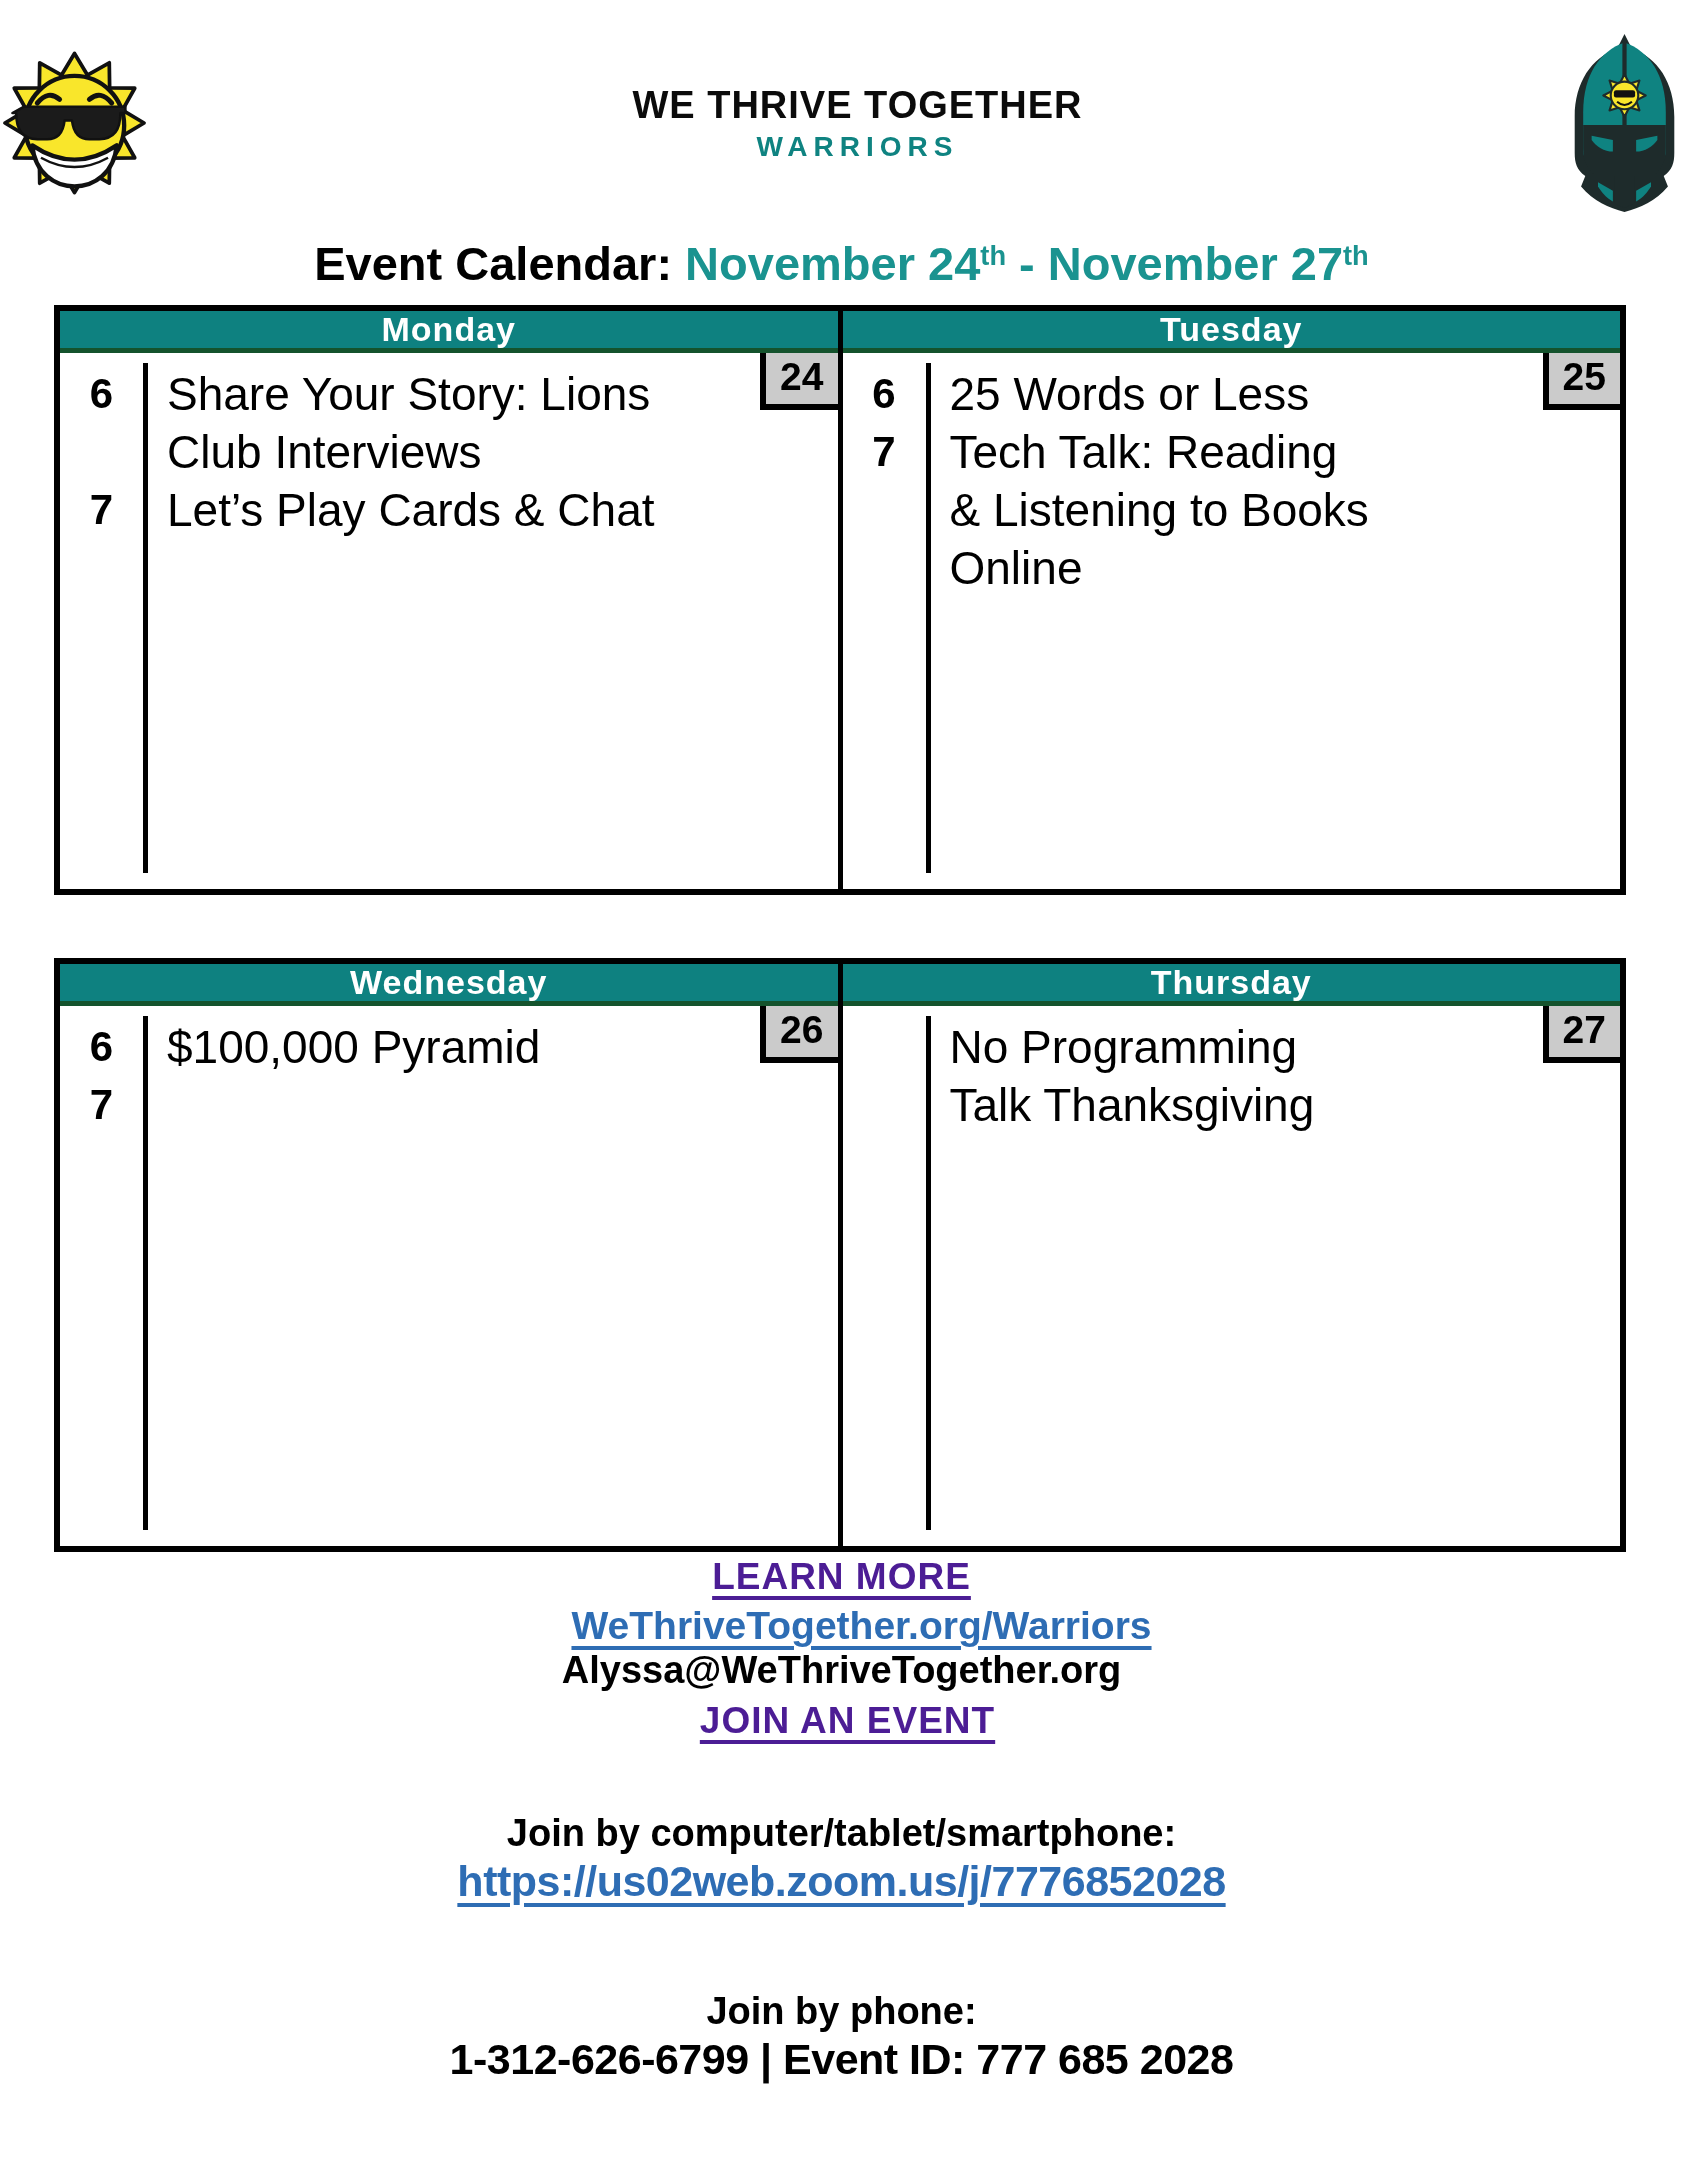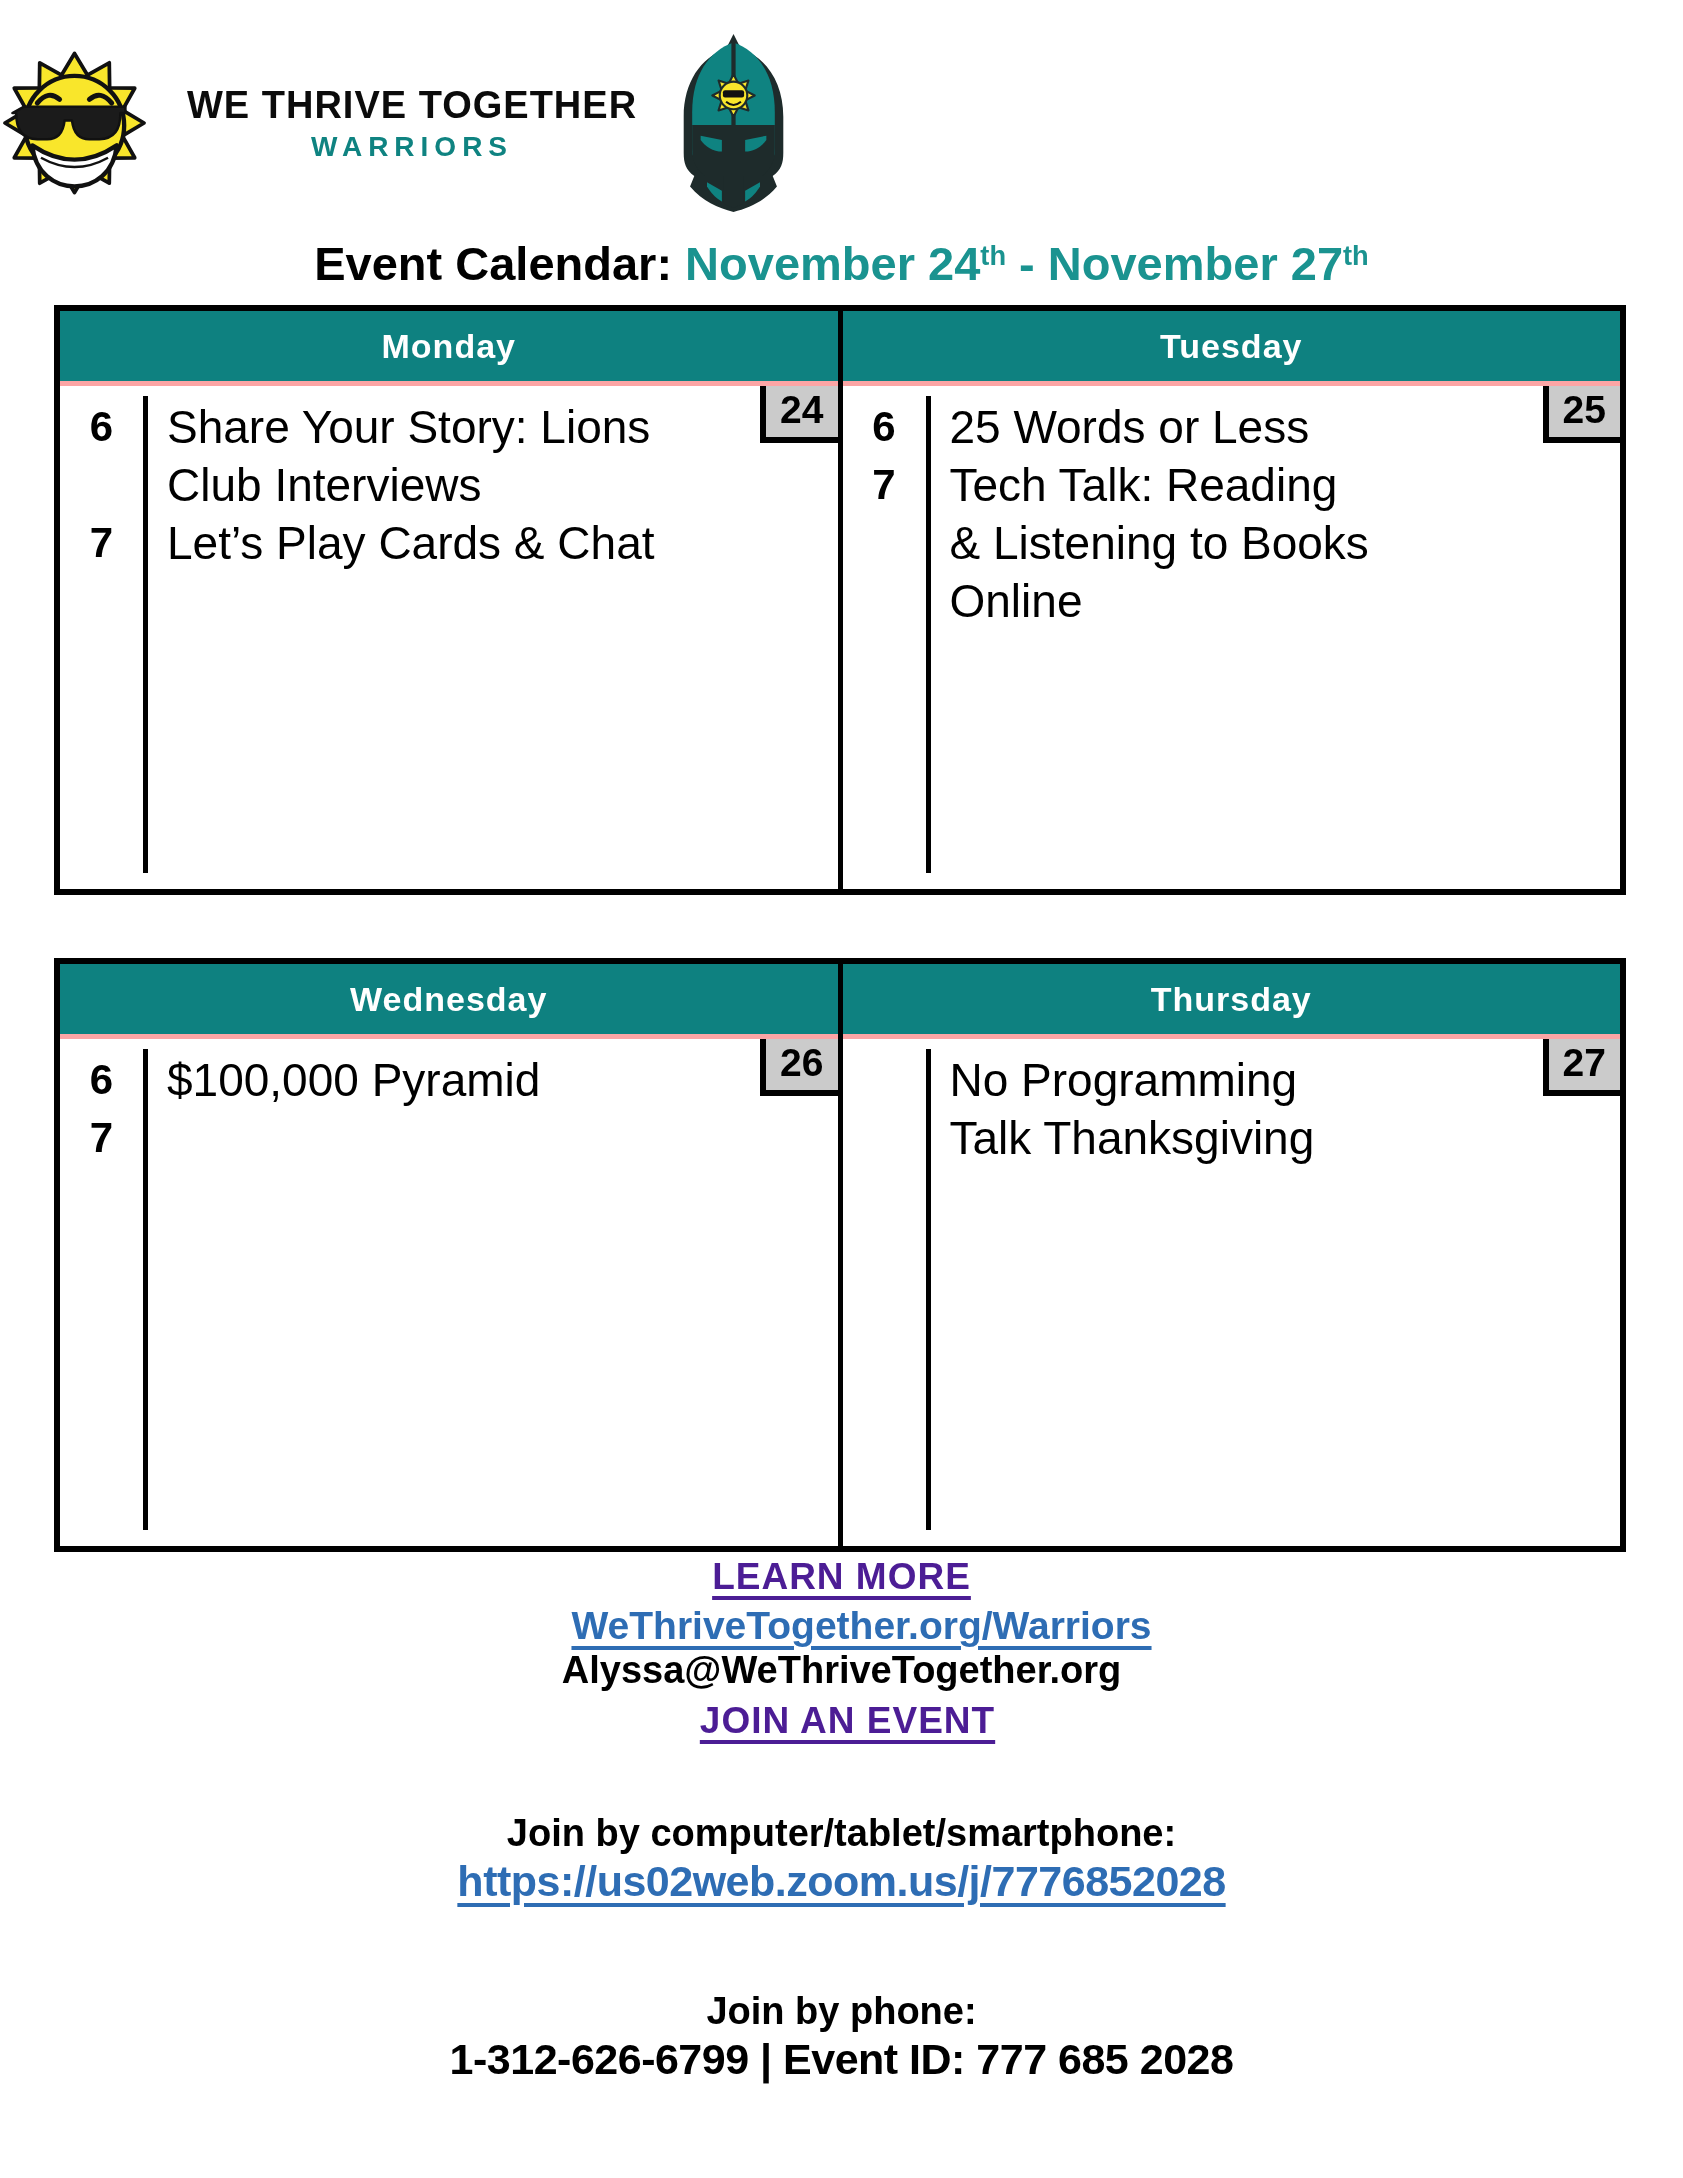--- a/index.html
+++ b/index.html
@@ -5,21 +5,21 @@
   * { margin:0; padding:0; box-sizing:border-box; }
   html,body { background:#ffffff; }
   body {
     width:1683px; height:2178px; position:relative;
     font-family:"Liberation Sans", sans-serif; color:#000;
   }
 
   
   .logo-row {
     position:absolute; top:26px; left:0; width:100%;
-    display:flex; justify-content:flex-start; align-items:center; gap:38px;
+    display:flex; justify-content:space-between; align-items:center; gap:38px;
   }
   .sun-svg { width:149px; height:194px; }
   .helmet-svg { width:117px; height:178px; }
   .brand { text-align:center; }
   .brand-title {
     font-size:38px; font-weight:bold; color:#0b0b0b; letter-spacing:1px;
   }
   .brand-sub {
     font-size:28px; font-weight:bold; color:#0F8381; letter-spacing:6px; margin-top:4px;
   }
@@ -35,21 +35,21 @@
   
   .cal {
     position:absolute; left:54px; width:1572px;
     border:6px solid #000; display:flex; background:#fff;
   }
   #cal-1 { top:305px; height:590px; }
   #cal-2 { top:921px; height:594px;margin-top:37px; }
   .cal-col { flex:1 1 0; min-width:0; display:flex; flex-direction:column; }
   .cal-col.right { border-left:5px solid #000; }
   .cal-head {
-    height:75px; background:#0E8180; border-bottom:5px solid #fca5a5;
+    height:42px; background:#0E8180; border-bottom:5px solid #14532d;
     color:#fff; font-size:34px; font-weight:bold; letter-spacing:1px;
     display:flex; align-items:center; justify-content:center;
   }
   .cal-body { position:relative; flex:1 1 auto; }
   .time-rule {
     position:absolute; left:83px; top:10px; bottom:16px; width:5px; background:#000;
   }
   .date-badge {
     position:absolute; top:0; right:0; z-index:2;
     background:#CBCBCB; border-left:6px solid #000; border-bottom:6px solid #000;

